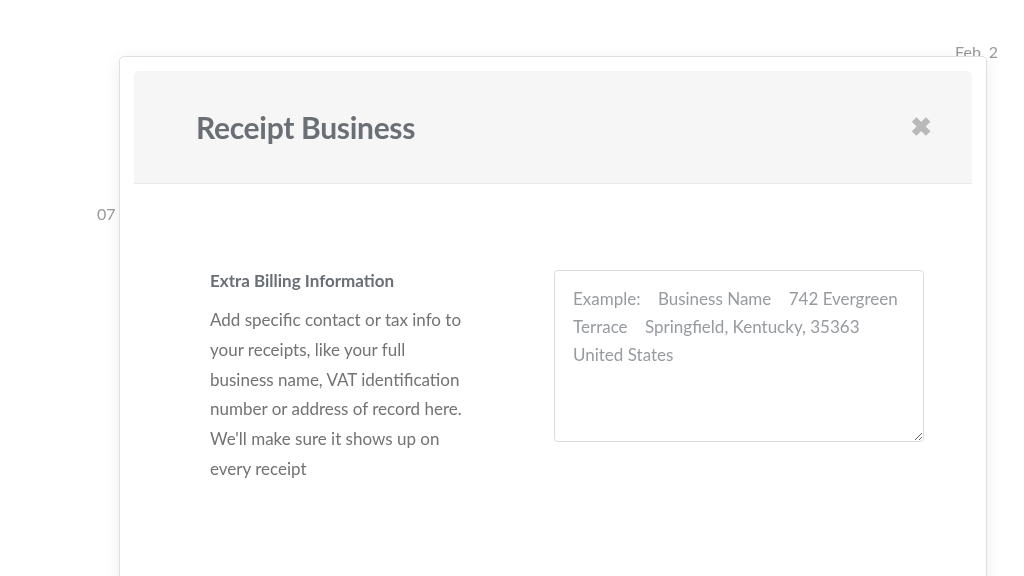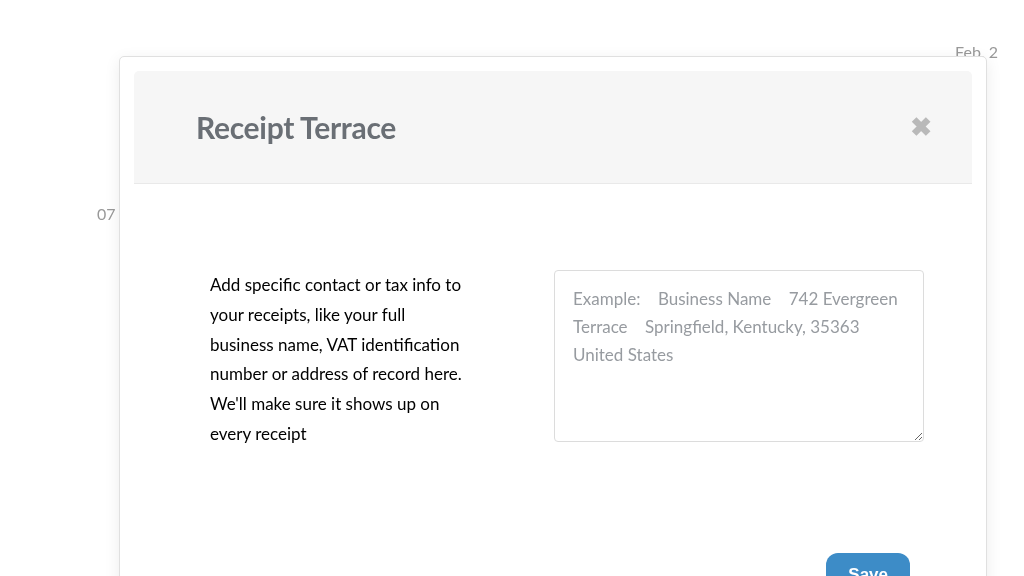--- a/index.html
+++ b/index.html
@@ -74,21 +74,21 @@
     }
     .field-heading {
       font-size: 17px;
       font-weight: 700;
       color: #6a6f75;
       margin-bottom: 14px;
     }
     .field-desc {
       font-size: 17px;
       line-height: 1.75;
-      color: #000000;
+      color: #737373;
       font-weight: 400;
     }
     .textarea {
       width: 100%;
       height: 172px;
       border: 1px solid #dcdcdc;
       border-radius: 4px;
       padding: 14px 18px;
       font-size: 17px;
       font-family: inherit;
@@ -117,25 +117,26 @@
     }
   </style>
 </head>
 <body>
 
 <span class="bg-text top-right">Feb. 2</span>
 <span class="bg-text left">07</span>
 
 <div class="modal">
   <div class="modal-header">
-    <div class="modal-title">Receipt Terrace</div>
+    <div class="modal-title">Receipt Business</div>
     <div class="close-btn">✖</div>
   </div>
   <div class="modal-body">
     <div class="left-col">
+      <div class="field-heading">Extra Billing Information</div>
       <div class="field-desc">Add specific contact or tax info to your receipts, like your full business name, VAT identification number or address of record here. We'll make sure it shows up on every receipt</div>
     </div>
     <div class="right-col">
       <textarea class="textarea" placeholder="Example:    Business Name    742 Evergreen Terrace    Springfield, Kentucky, 35363    United States" style=""></textarea>
     </div>
   </div>
   <div class="modal-footer">
     <button class="save-btn">Save</button>
   </div>
 </div>

